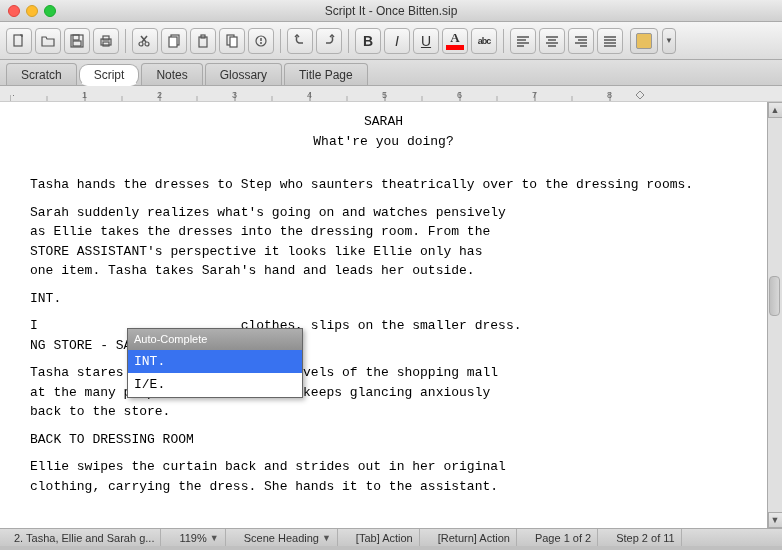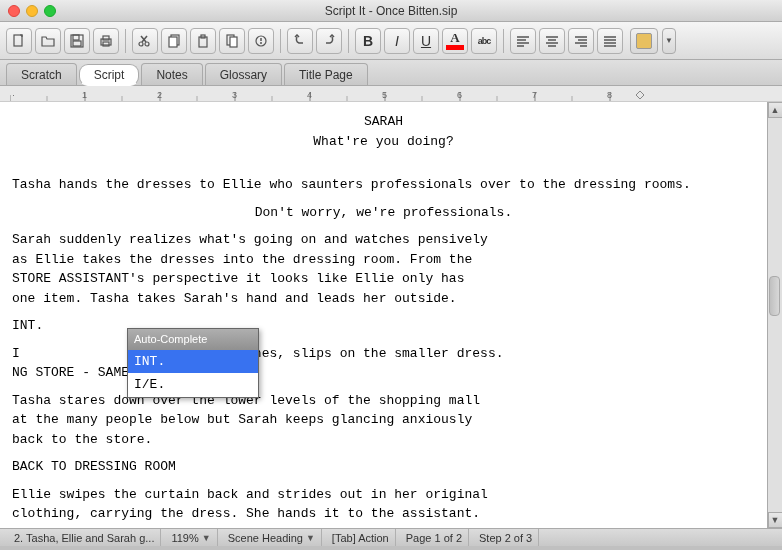--- a/index.html
+++ b/index.html
@@ -145,21 +145,21 @@
       display: flex;
       height: calc(550px - 22px - 38px - 26px - 16px - 22px);
       
     }
 
     #script-content {
       flex: 1;
       background: #ffffff;
       overflow: hidden;
       position: relative;
-      padding: 10px 12px;
+      padding: 10px 30px;
       font-family: 'Courier New', Courier, monospace;
       font-size: 13px;
       line-height: 1.5;
       color: #000;
     }
 
     #scrollbar-right {
       width: 15px;
       background: linear-gradient(to right, #d0d0d0, #e0e0e0);
       border-left: 1px solid #aaa;
@@ -194,21 +194,21 @@
       background: linear-gradient(to right, #c0c0c0, #d8d8d8);
       border: 1px solid #aaa;
       border-radius: 4px;
     }
 
     
     #autocomplete-popup {
       position: absolute;
       left: 127px;
       top: 226px;
-      width: 132px;
+      width: 176px;
       border: 1px solid #666;
       background: #fff;
       box-shadow: 2px 2px 5px rgba(0,0,0,0.3);
       z-index: 100;
     }
     #autocomplete-header {
       background: linear-gradient(to bottom, #afafaf, #909090);
       color: #fff;
       font-size: 11px;
       padding: 2px 6px;
@@ -228,21 +228,21 @@
     
     #status-bar {
       height: 18px;
       background: linear-gradient(to bottom, #dcdcdc, #c8c8c8);
       border-top: 1px solid #aaa;
       display: flex;
       align-items: center;
       padding: 0 8px;
       font-size: 11px;
       color: #333;
-      gap: 4px;
+      gap: 12px;
     }
     .status-item {
       padding: 0 6px;
       border-right: 1px solid #b0b0b0;
       height: 100%;
       display: flex;
       align-items: center;
       gap: 3px;
       white-space: nowrap;
     }
@@ -452,27 +452,24 @@
   <div id="script-content">
 
     <div style="text-align:center; margin-bottom:0;">
       <span>SARAH</span>
     </div>
     <div style="text-align:center; margin-bottom:24px;">
       <span>What're you doing?</span>
     </div>
 
     <div style="margin-bottom:8px;">
-      <span>Tasha hands the dresses to Ellie who saunters professionals
+      <span>Tasha hands the dresses to Step who saunters theatrically
 over to the dressing rooms.</span>
     </div>
 
-    <div style="text-align:center; margin-bottom:8px;">
-      <span>Don't worry, we're professionals.</span>
-    </div>
 
     <div style="margin-bottom:8px;">
       Sarah suddenly realizes what's going on and watches pensively<br>
       as Ellie takes the dresses into the dressing room.  From the<br>
       STORE ASSISTANT's perspective it looks like Ellie only has<br>
       one item.  Tasha takes Sarah's hand and leads her outside.
     </div>
 
     <div style="margin-bottom:8px;">
       <span>INT.</span>
@@ -526,18 +523,21 @@
     <span class="status-dropdown-arrow">▼</span>
   </div>
   <div class="status-item">
     <span>Scene Heading</span>
     <span class="status-dropdown-arrow">▼</span>
   </div>
   <div class="status-item">
     <span>[Tab] Action</span>
   </div>
   <div class="status-item">
+    <span>[Return] Action</span>
+  </div>
+  <div class="status-item">
     <span>Page 1 of 2</span>
   </div>
   <div class="status-item">
-    <span>Step 2 of 3</span>
+    <span>Step 2 of 11</span>
   </div>
 </div>
 
 </body></html>

